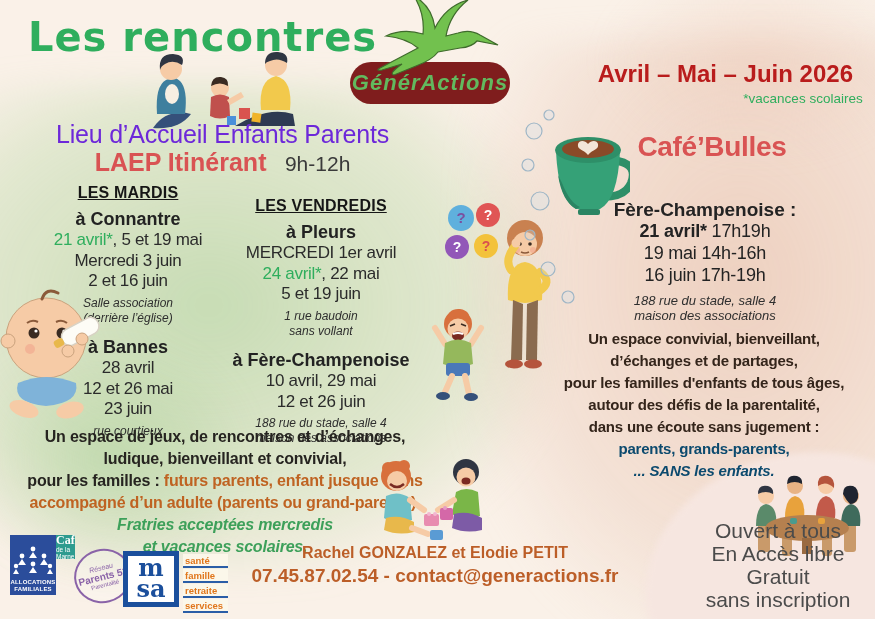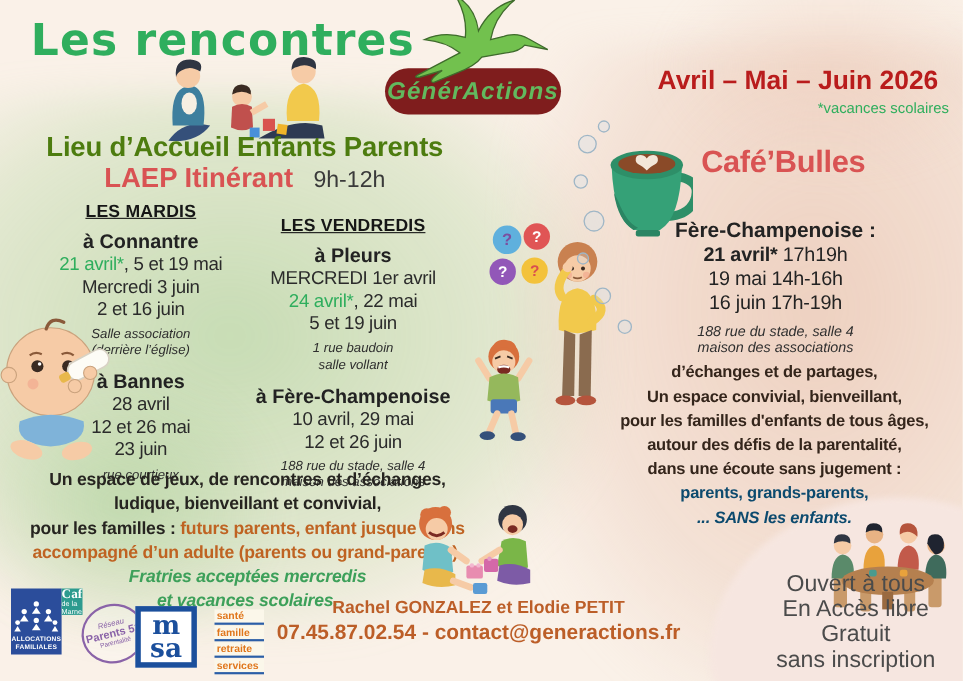--- a/index.html
+++ b/index.html
@@ -31,21 +31,21 @@
   .note { position:absolute; left:728px; top:91px; width:150px; text-align:center;
     color:#2fae5d; font-size:13.5px; }
   .logo-wrap { position:absolute; left:340px; top:0; width:178px; height:112px; }
   .logo-pill { position:absolute; left:10px; top:62px; width:160px; height:42px; border-radius:22px;
     background:#7f1d1d; color:#62b95e; display:flex; align-items:center; justify-content:center;
     font-size:22px; font-style:italic; font-weight:700; letter-spacing:1px; }
   .bird { position:absolute; left:18px; top:-4px; width:150px; height:84px; }
 
   
   .laep-title { position:absolute; left:10px; top:121px; width:425px; text-align:center;
-    color:#4d7c0f; font-size:25px; font-weight:700; line-height:1.1; letter-spacing:-0.2px; }
+    color:#6d28d9; font-size:25px; font-weight:400; line-height:1.1; letter-spacing:-0.2px; }
   .laep-sub { position:absolute; left:10px; top:148px; width:425px; text-align:center; }
   .laep-sub .sub-red { color:#d95353; font-size:25px; font-weight:800; }
   .laep-sub .sub-hours { color:#3a3a3a; font-size:21px; margin-left:14px; }
 
   
   .col { position:absolute; text-align:center; color:#2b2b2b; }
   .col-mardis { left:30px; top:184px; width:196px; }
   .col-vendredis { left:218px; top:197px; width:206px; }
   .col-head { font-size:16px; font-weight:800; text-decoration:underline; color:#161616; letter-spacing:.2px; }
   .place { font-size:18px; font-weight:800; margin-top:7px; color:#222; }
@@ -96,21 +96,21 @@
     display:flex; flex-direction:column; align-items:center; justify-content:center; }
   .stamp-top { font-size:7px; font-style:italic; }
   .stamp-mid { font-size:10px; font-weight:800; }
   .stamp-bot { font-size:6px; }
 
   .msa { position:absolute; left:123px; top:551px; display:flex; align-items:flex-start; }
   .msa-box { width:56px; height:56px; background:#fff; border:5px solid #1b4f9c; display:flex; flex-direction:column;
     align-items:center; justify-content:center; color:#1b4f9c; font-weight:800; font-family:"DejaVu Serif",serif; }
   .msa-l1 { font-size:24px; line-height:20px; }
   .msa-l2 { font-size:24px; line-height:22px; }
-  .msa-services { margin-left:16px; display:flex; flex-direction:column; gap:1px; margin-top:3px; }
+  .msa-services { margin-left:4px; display:flex; flex-direction:column; gap:1px; margin-top:3px; }
   .msa-services div { color:#e0761c; font-weight:800; font-size:9.5px; line-height:11px;
     border-bottom:2px solid #2b5ea7; background:#fbf7ea; padding:1px 5px 0 2px; }
 
   svg.illus { position:absolute; }
 </style>
 </head>
 <body>
 
 <div id="poster">
 
@@ -177,21 +177,21 @@
   </div>
 
   <div class="col col-vendredis">
     <div class="col-head">LES VENDREDIS</div>
     <div class="place">à Pleurs</div>
     <div class="dates">MERCREDI 1er avril</div>
     <div class="dates"><span class="green">24 avril*</span><span>, 22 mai</span></div>
     <div class="dates">5 et 19 juin</div>
     <div class="venue">
       <div>1 rue baudoin</div>
-      <div>salle vollant</div>
+      <div>sans vollant</div>
     </div>
     <div class="place gap">à Fère-Champenoise</div>
     <div class="dates">10 avril, 29 mai</div>
     <div class="dates">12 et 26 juin</div>
     <div class="venue">
       <div>188 rue du stade, salle 4</div>
       <div>maison des associations</div>
     </div>
   </div>
 
@@ -316,22 +316,22 @@
     <div class="cafe-line"><b>21 avril*</b><span> 17h19h</span></div>
     <div class="cafe-line">19 mai 14h-16h</div>
     <div class="cafe-line">16 juin 17h-19h</div>
     <div class="venue cafe-venue">
       <div>188 rue du stade, salle 4</div>
       <div>maison des associations</div>
     </div>
   </div>
 
   <div class="desc-right">
+    <div>Un espace convivial, bienveillant,</div>
     <div>d’échanges et de partages,</div>
-    <div>Un espace convivial, bienveillant,</div>
     <div>pour les familles d'enfants de tous âges,</div>
     <div>autour des défis de la parentalité,</div>
     <div>dans une écoute sans jugement :</div>
     <div class="o">parents, grands-parents,</div>
     <div class="o last">... SANS les enfants.</div>
   </div>
 
   <svg class="illus" style="left:738px; top:466px; width:138px; height:96px;" viewBox="0 0 138 96">
     <rect x="20" y="52" width="12" height="34" rx="3" fill="#c99a6a"></rect>
     <rect x="106" y="52" width="12" height="34" rx="3" fill="#c99a6a"></rect>

